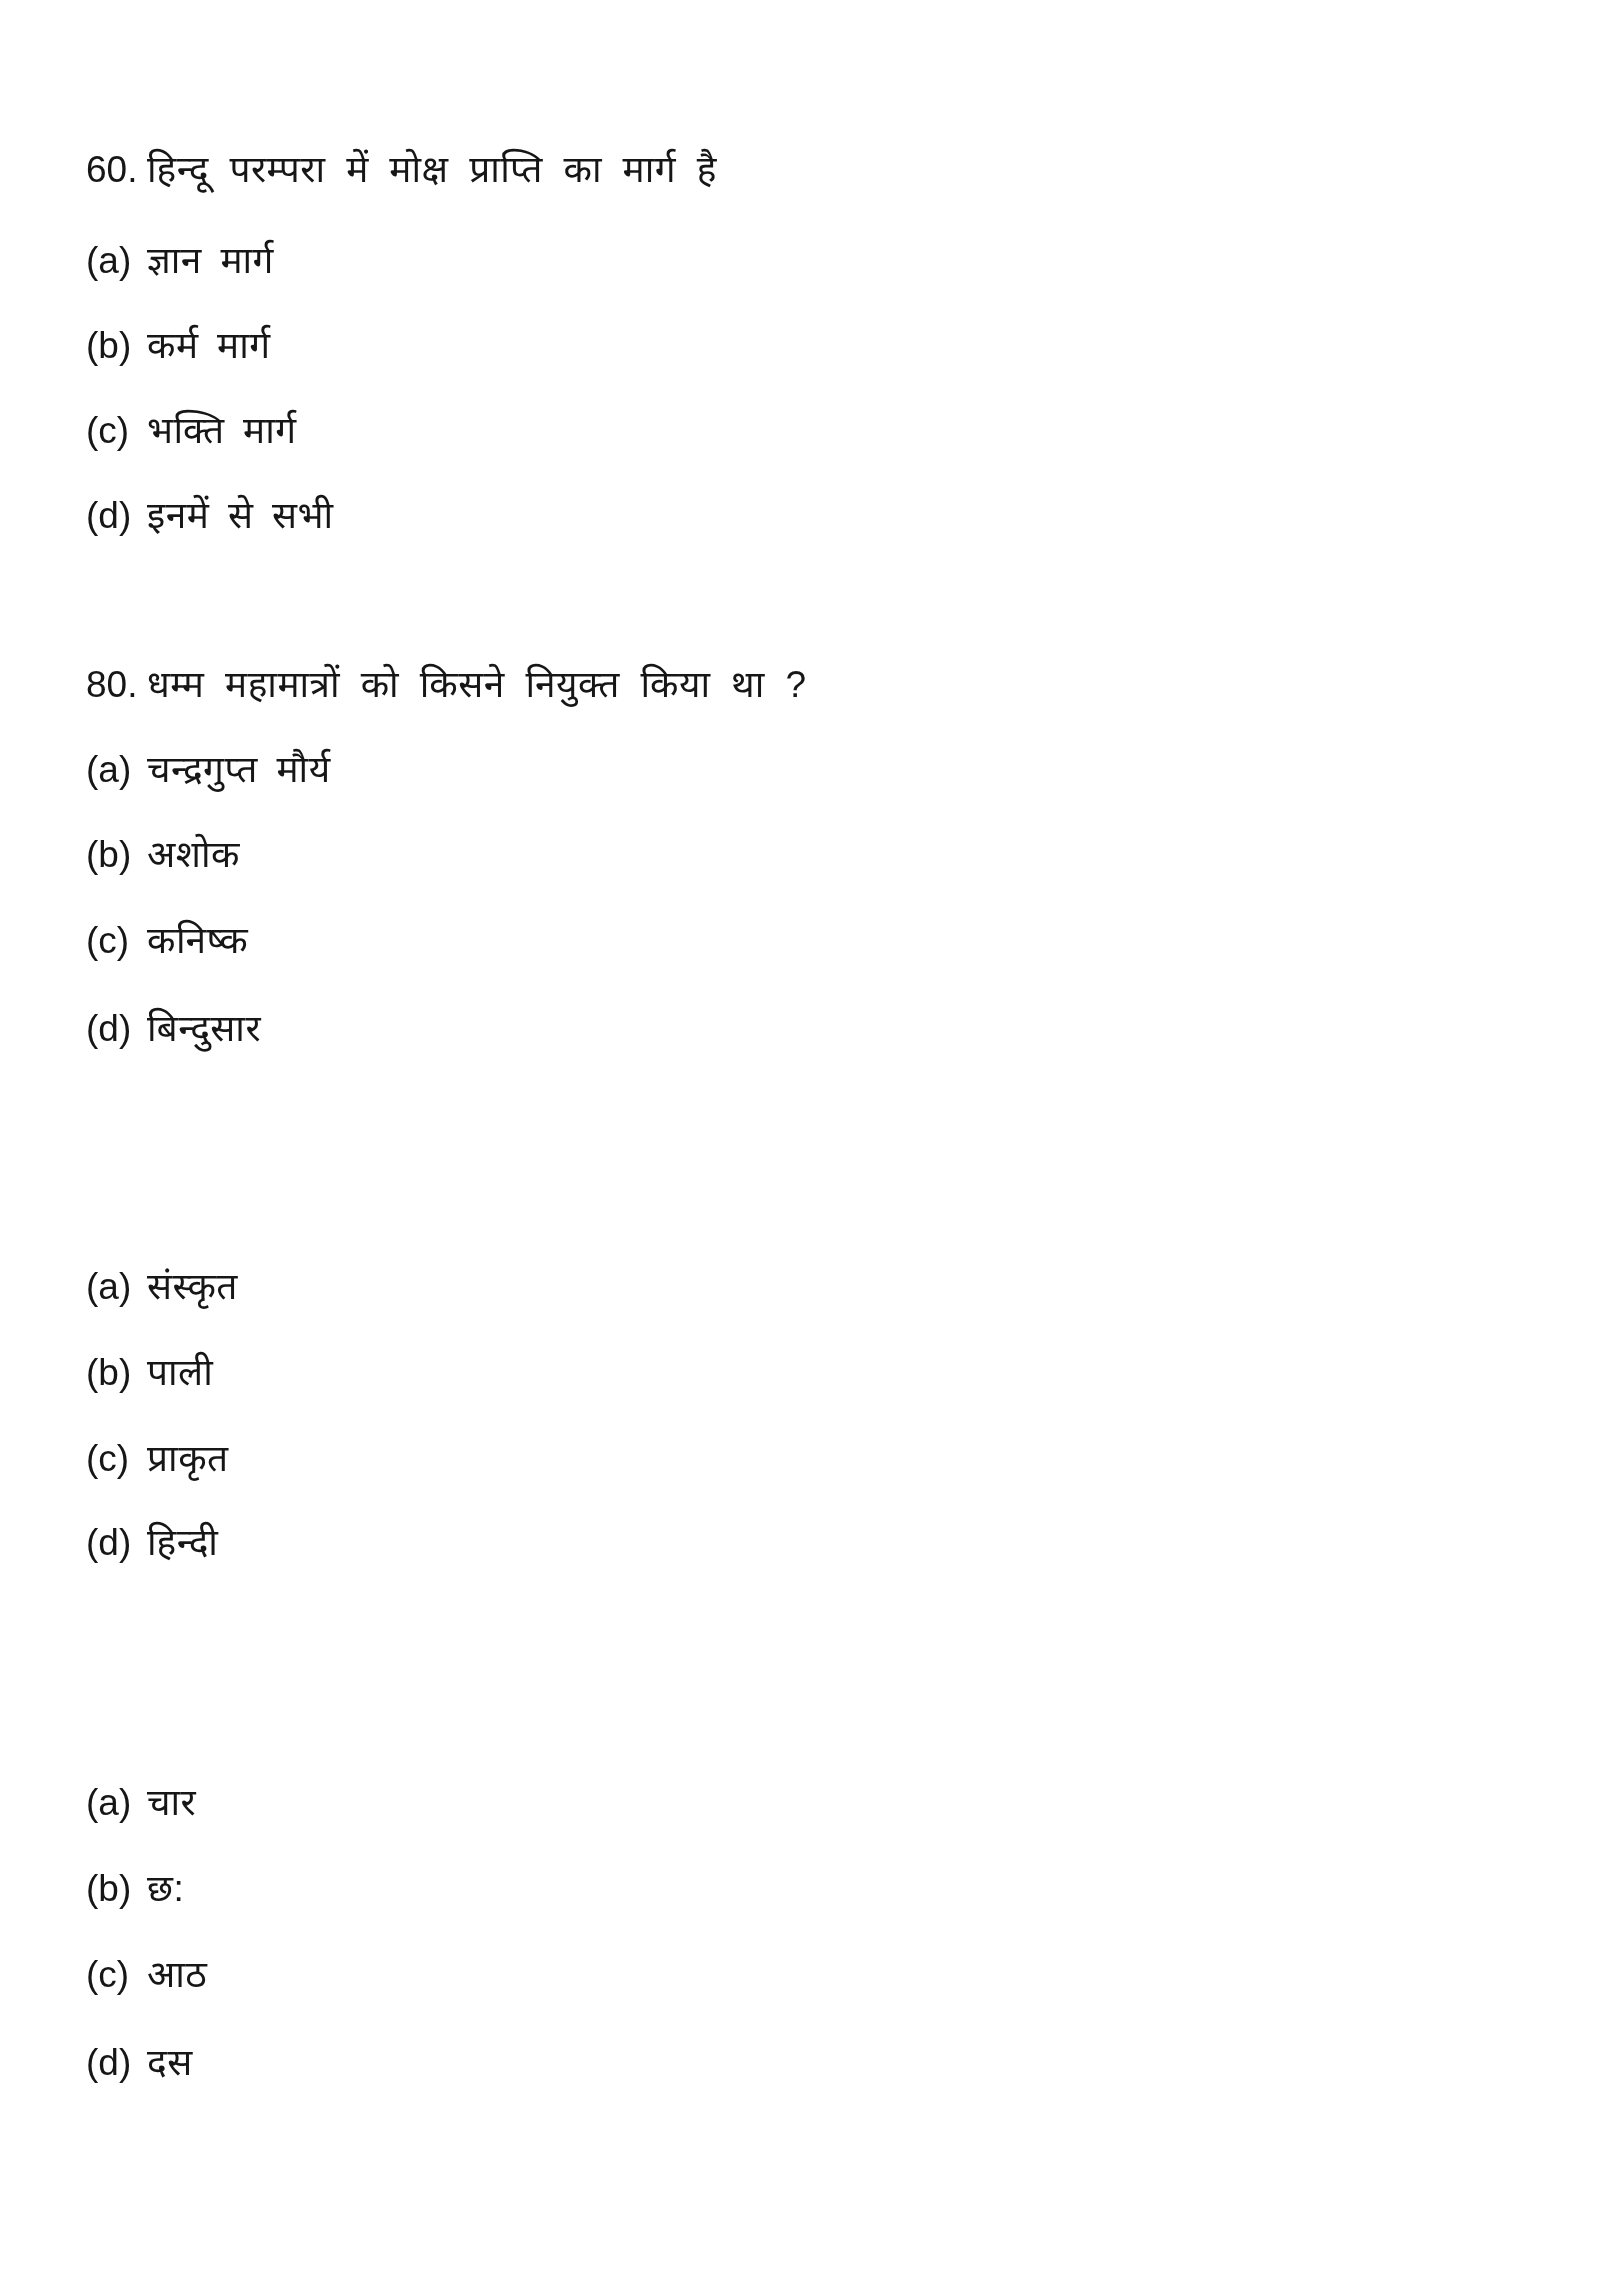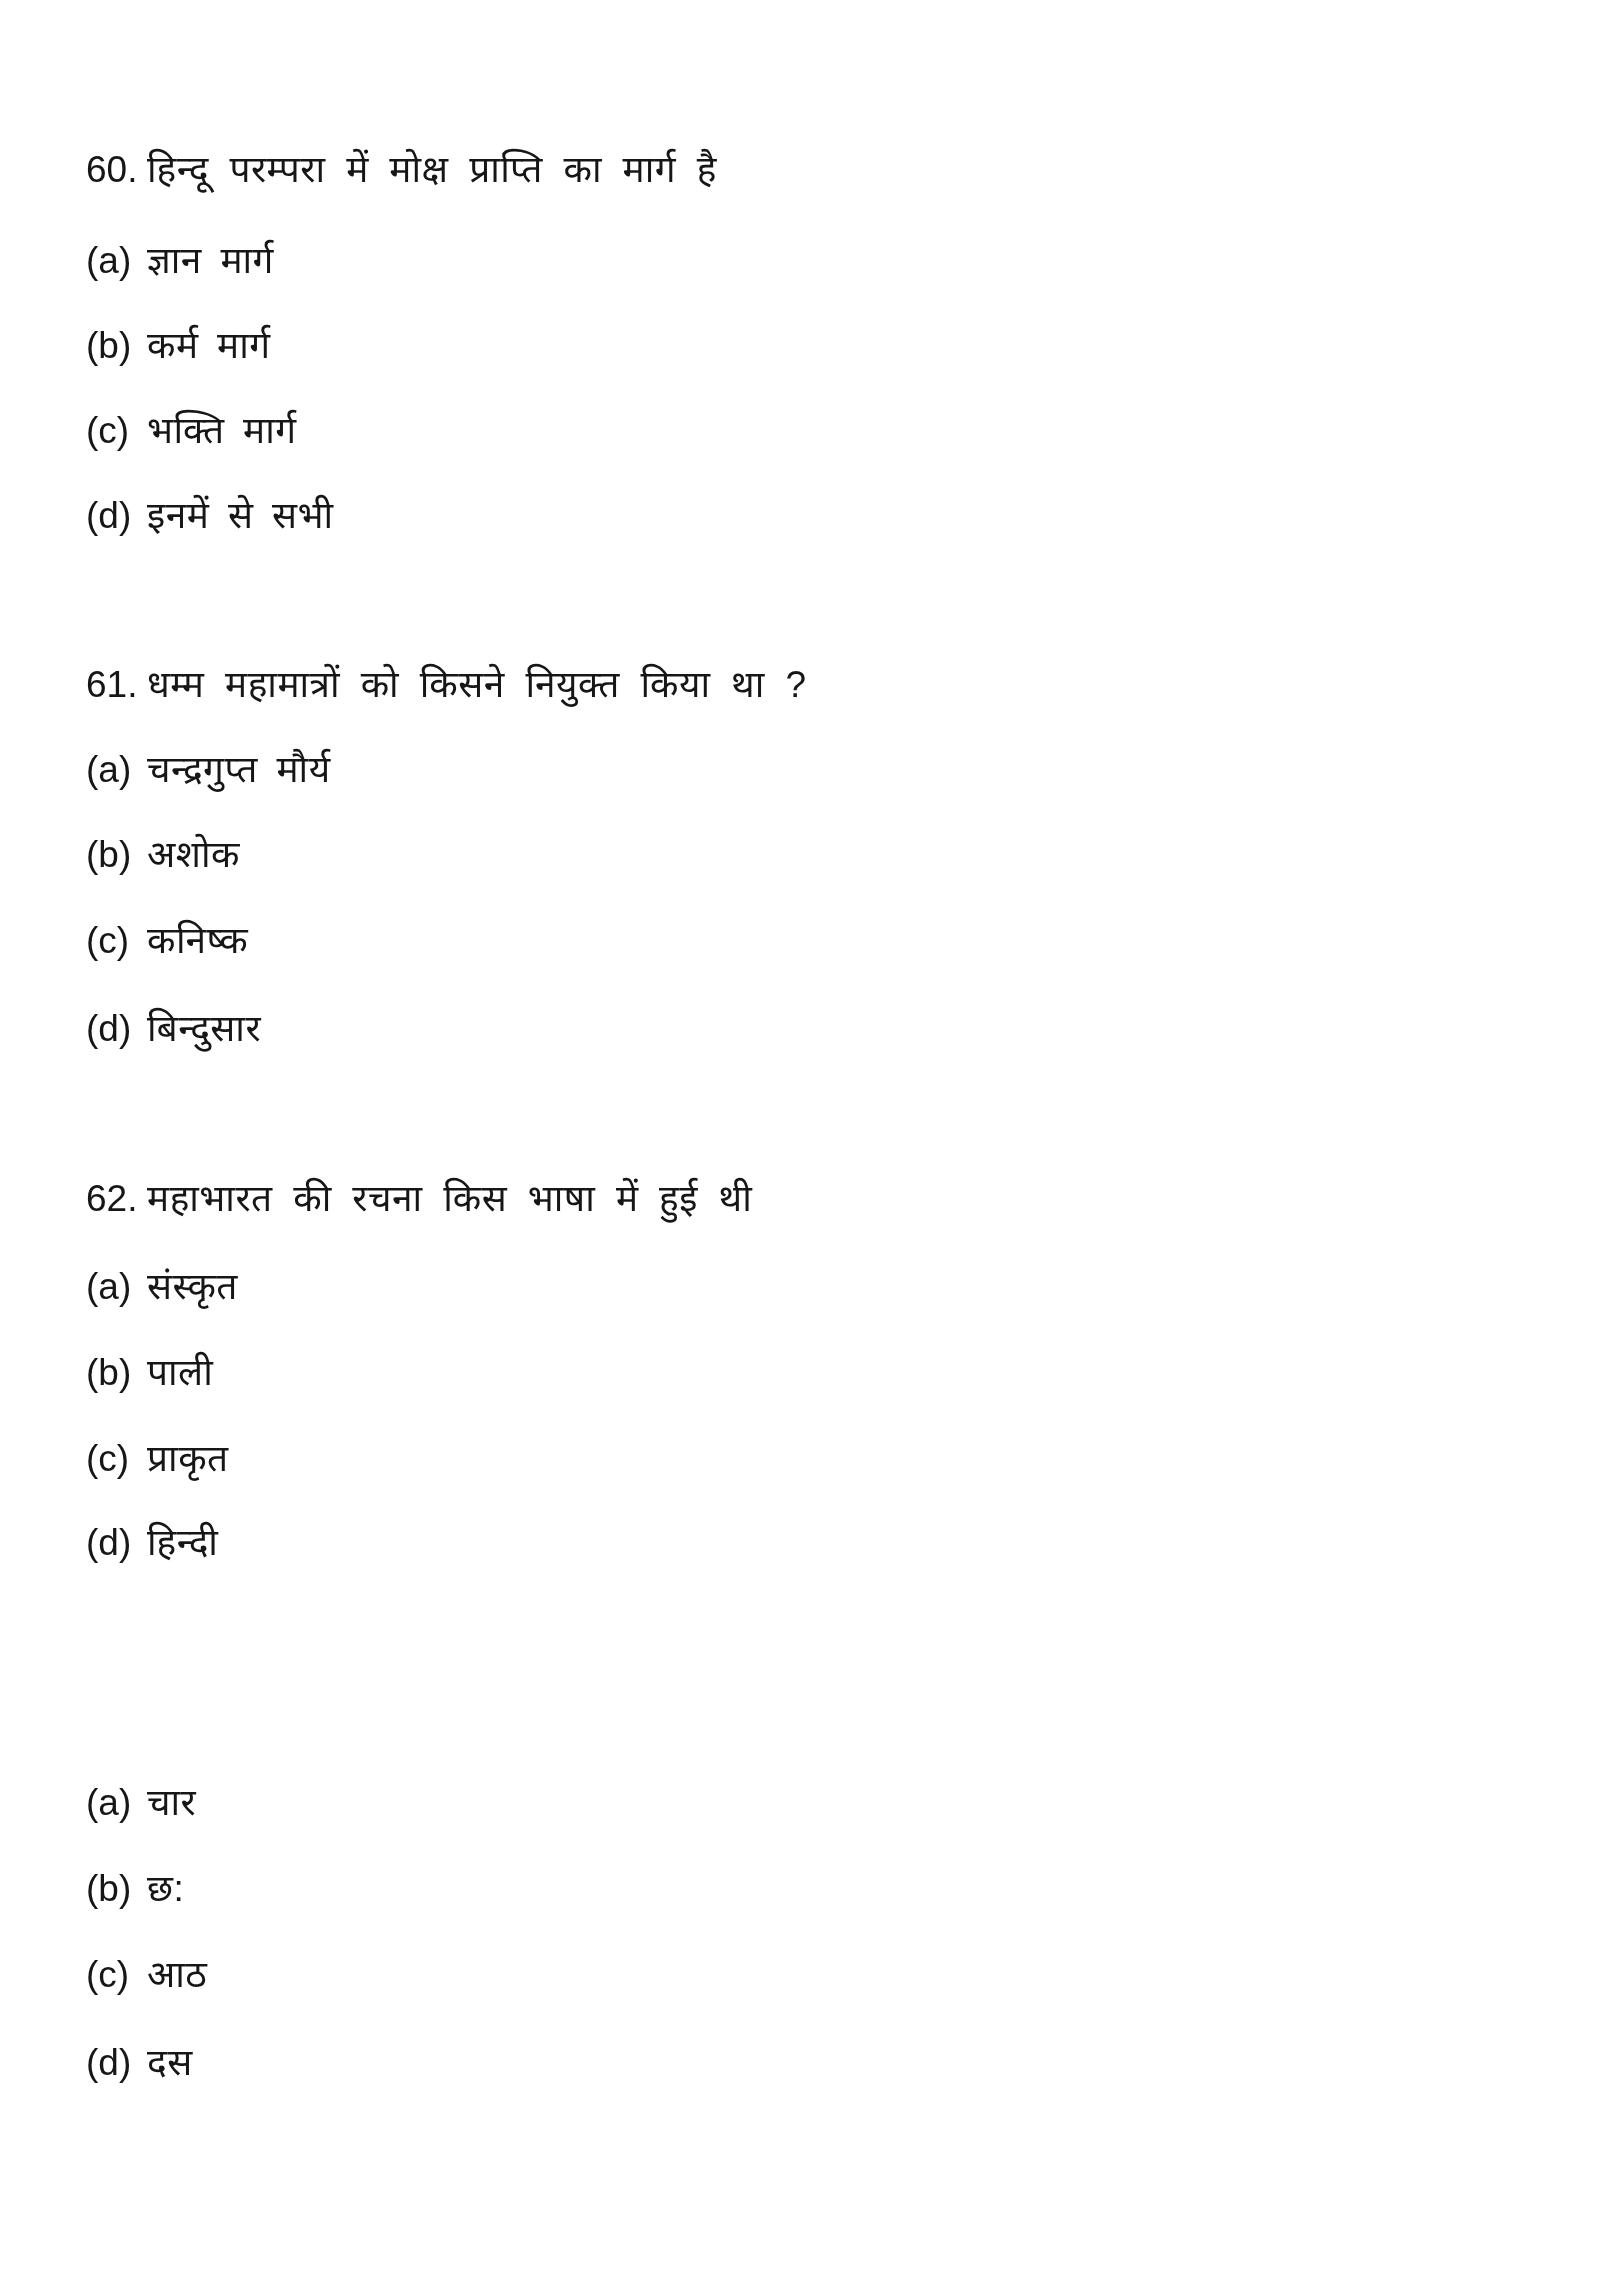--- a/index.html
+++ b/index.html
@@ -59,44 +59,40 @@
   <div class="row" style="top:408px">
     <span class="lbl">(c)</span>
     <span class="txt">भक्ति मार्ग</span>
   </div>
   <div class="row" style="top:493px">
     <span class="lbl">(d)</span>
     <span class="txt">इनमें से सभी</span>
   </div>
 
   <div class="row q-row" style="top:662px">
-    <span class="lbl">61.</span>
+    <span class="lbl">80.</span>
     <span class="txt">धम्म महामात्रों को किसने नियुक्त किया था ?</span>
   </div>
   <div class="row" style="top:747px">
     <span class="lbl">(a)</span>
     <span class="txt">चन्द्रगुप्त मौर्य</span>
   </div>
   <div class="row" style="top:832px">
     <span class="lbl">(b)</span>
     <span class="txt">अशोक</span>
   </div>
   <div class="row" style="top:918px">
     <span class="lbl">(c)</span>
     <span class="txt">कनिष्क</span>
   </div>
   <div class="row" style="top:1006px">
     <span class="lbl">(d)</span>
     <span class="txt">बिन्दुसार</span>
   </div>
 
-  <div class="row q-row" style="top:1176px">
-    <span class="lbl">62.</span>
-    <span class="txt">महाभारत की रचना किस भाषा में हुई थी</span>
-  </div>
   <div class="row" style="top:1264px">
     <span class="lbl">(a)</span>
     <span class="txt">संस्कृत</span>
   </div>
   <div class="row" style="top:1350px">
     <span class="lbl">(b)</span>
     <span class="txt">पाली</span>
   </div>
   <div class="row" style="top:1436px">
     <span class="lbl">(c)</span>

